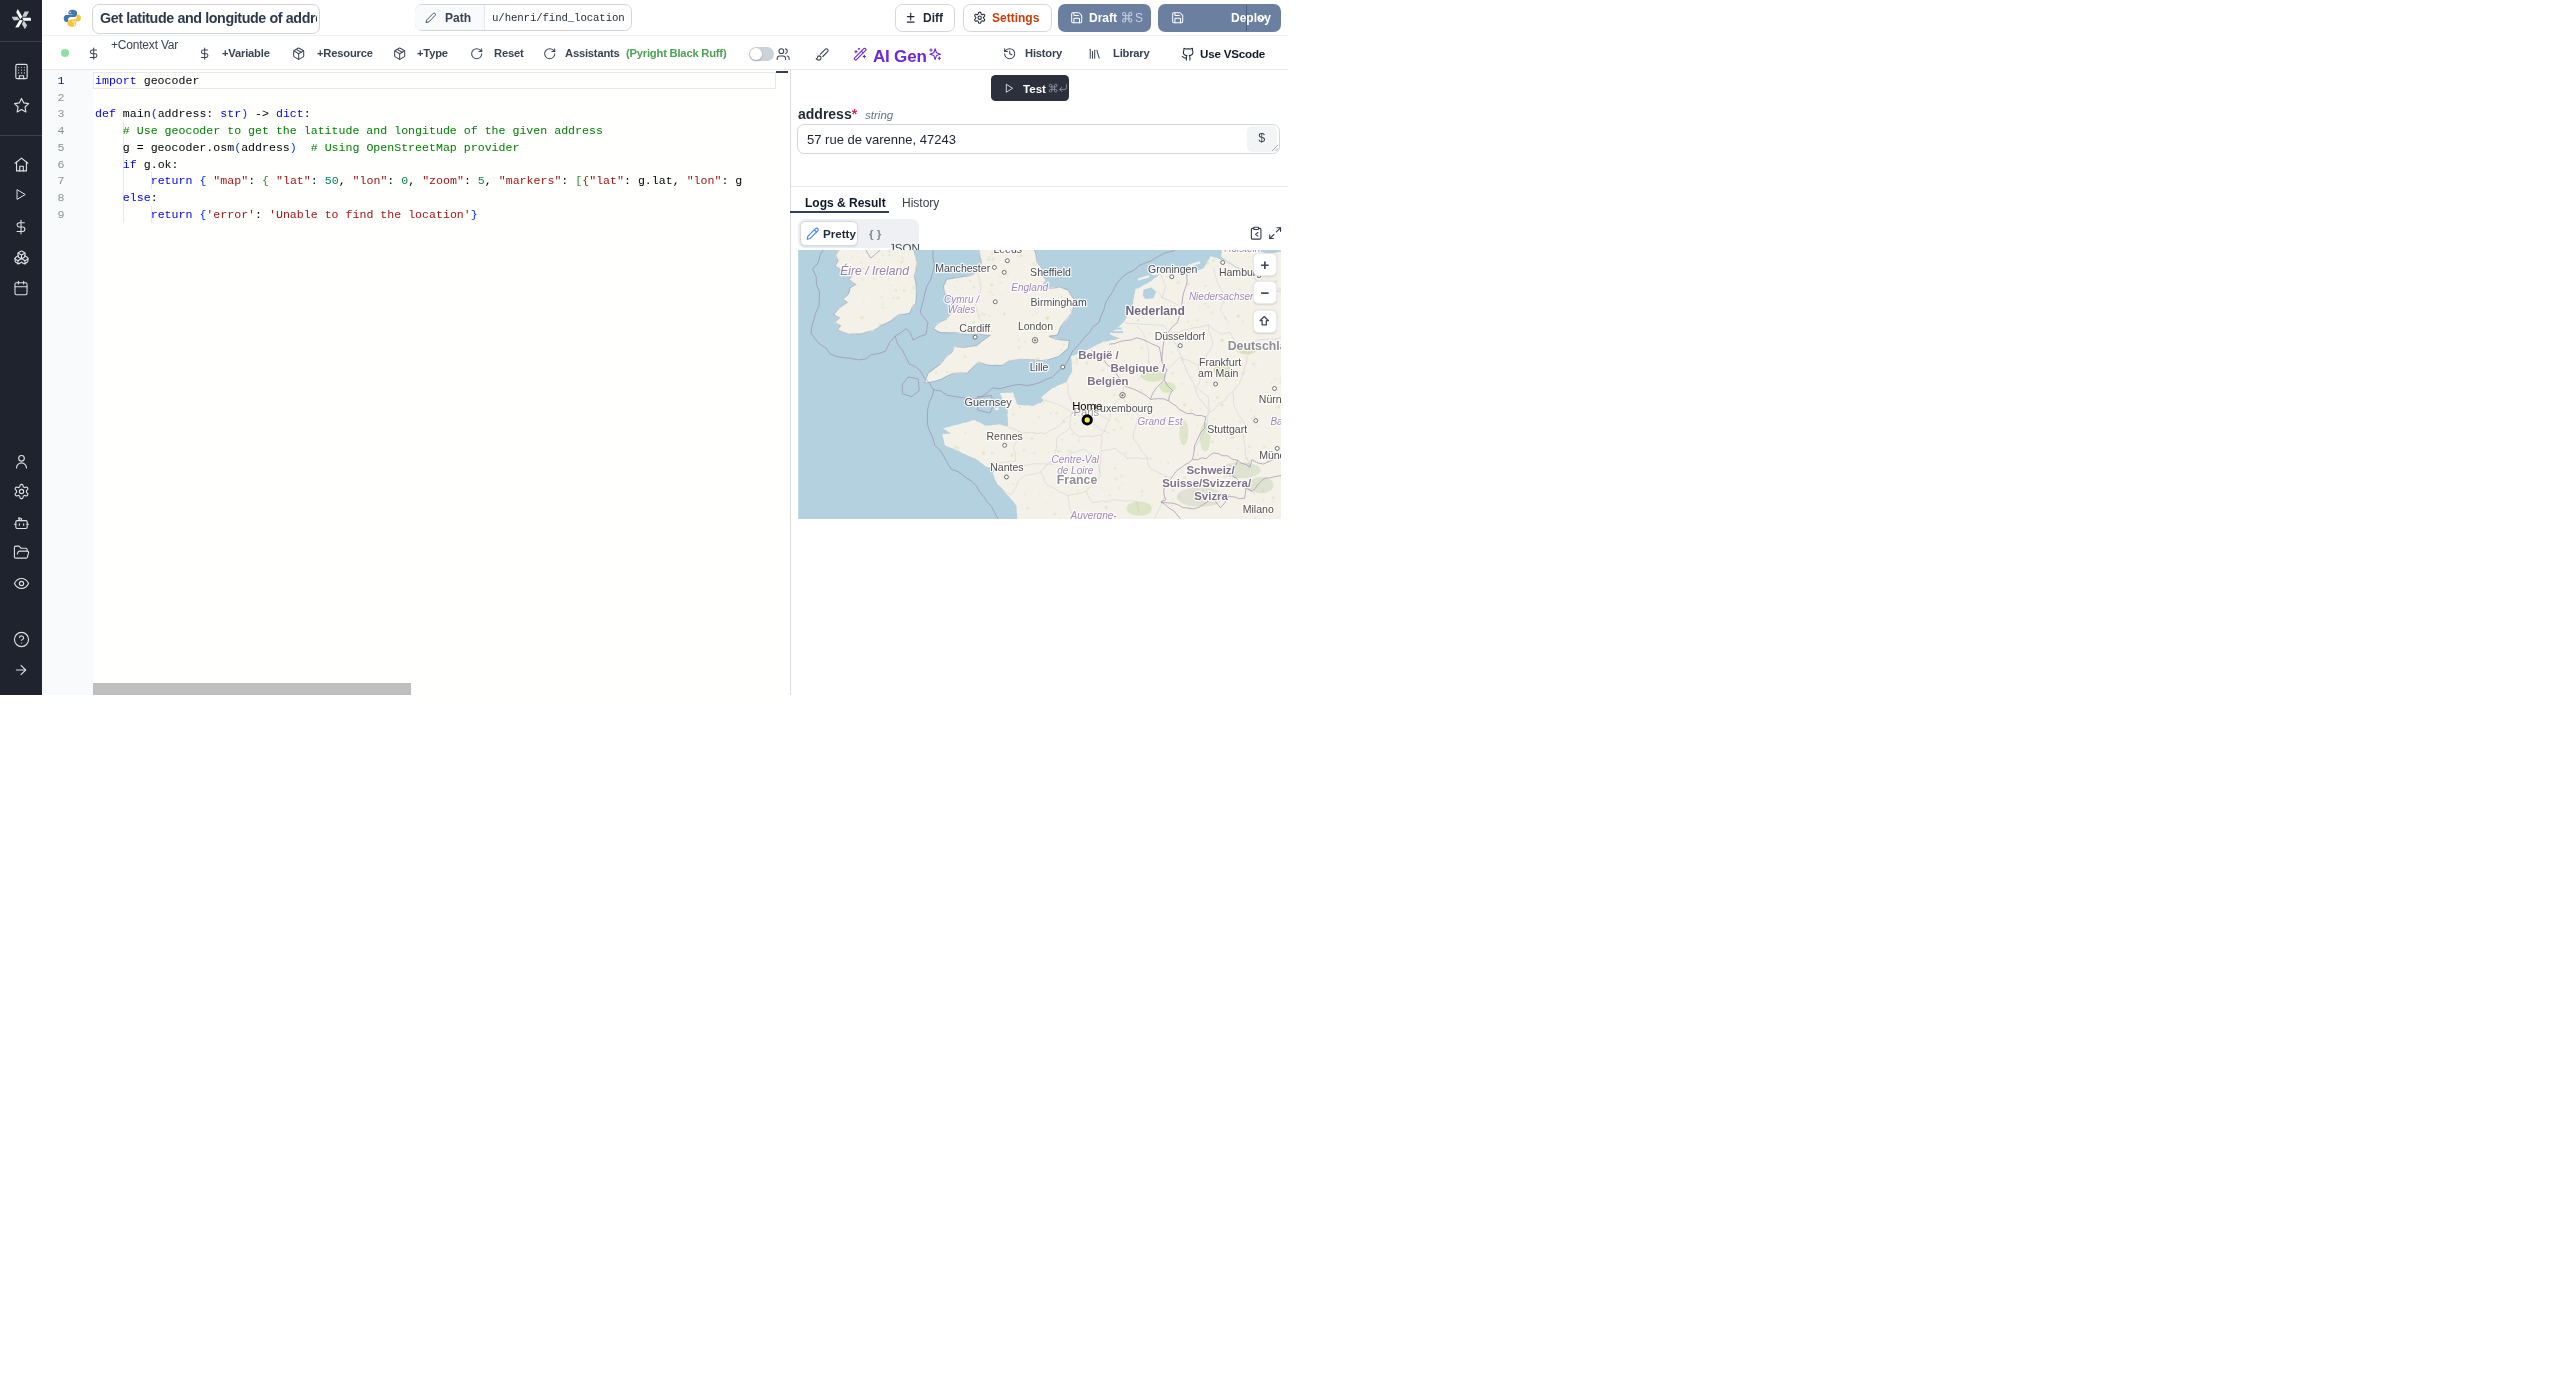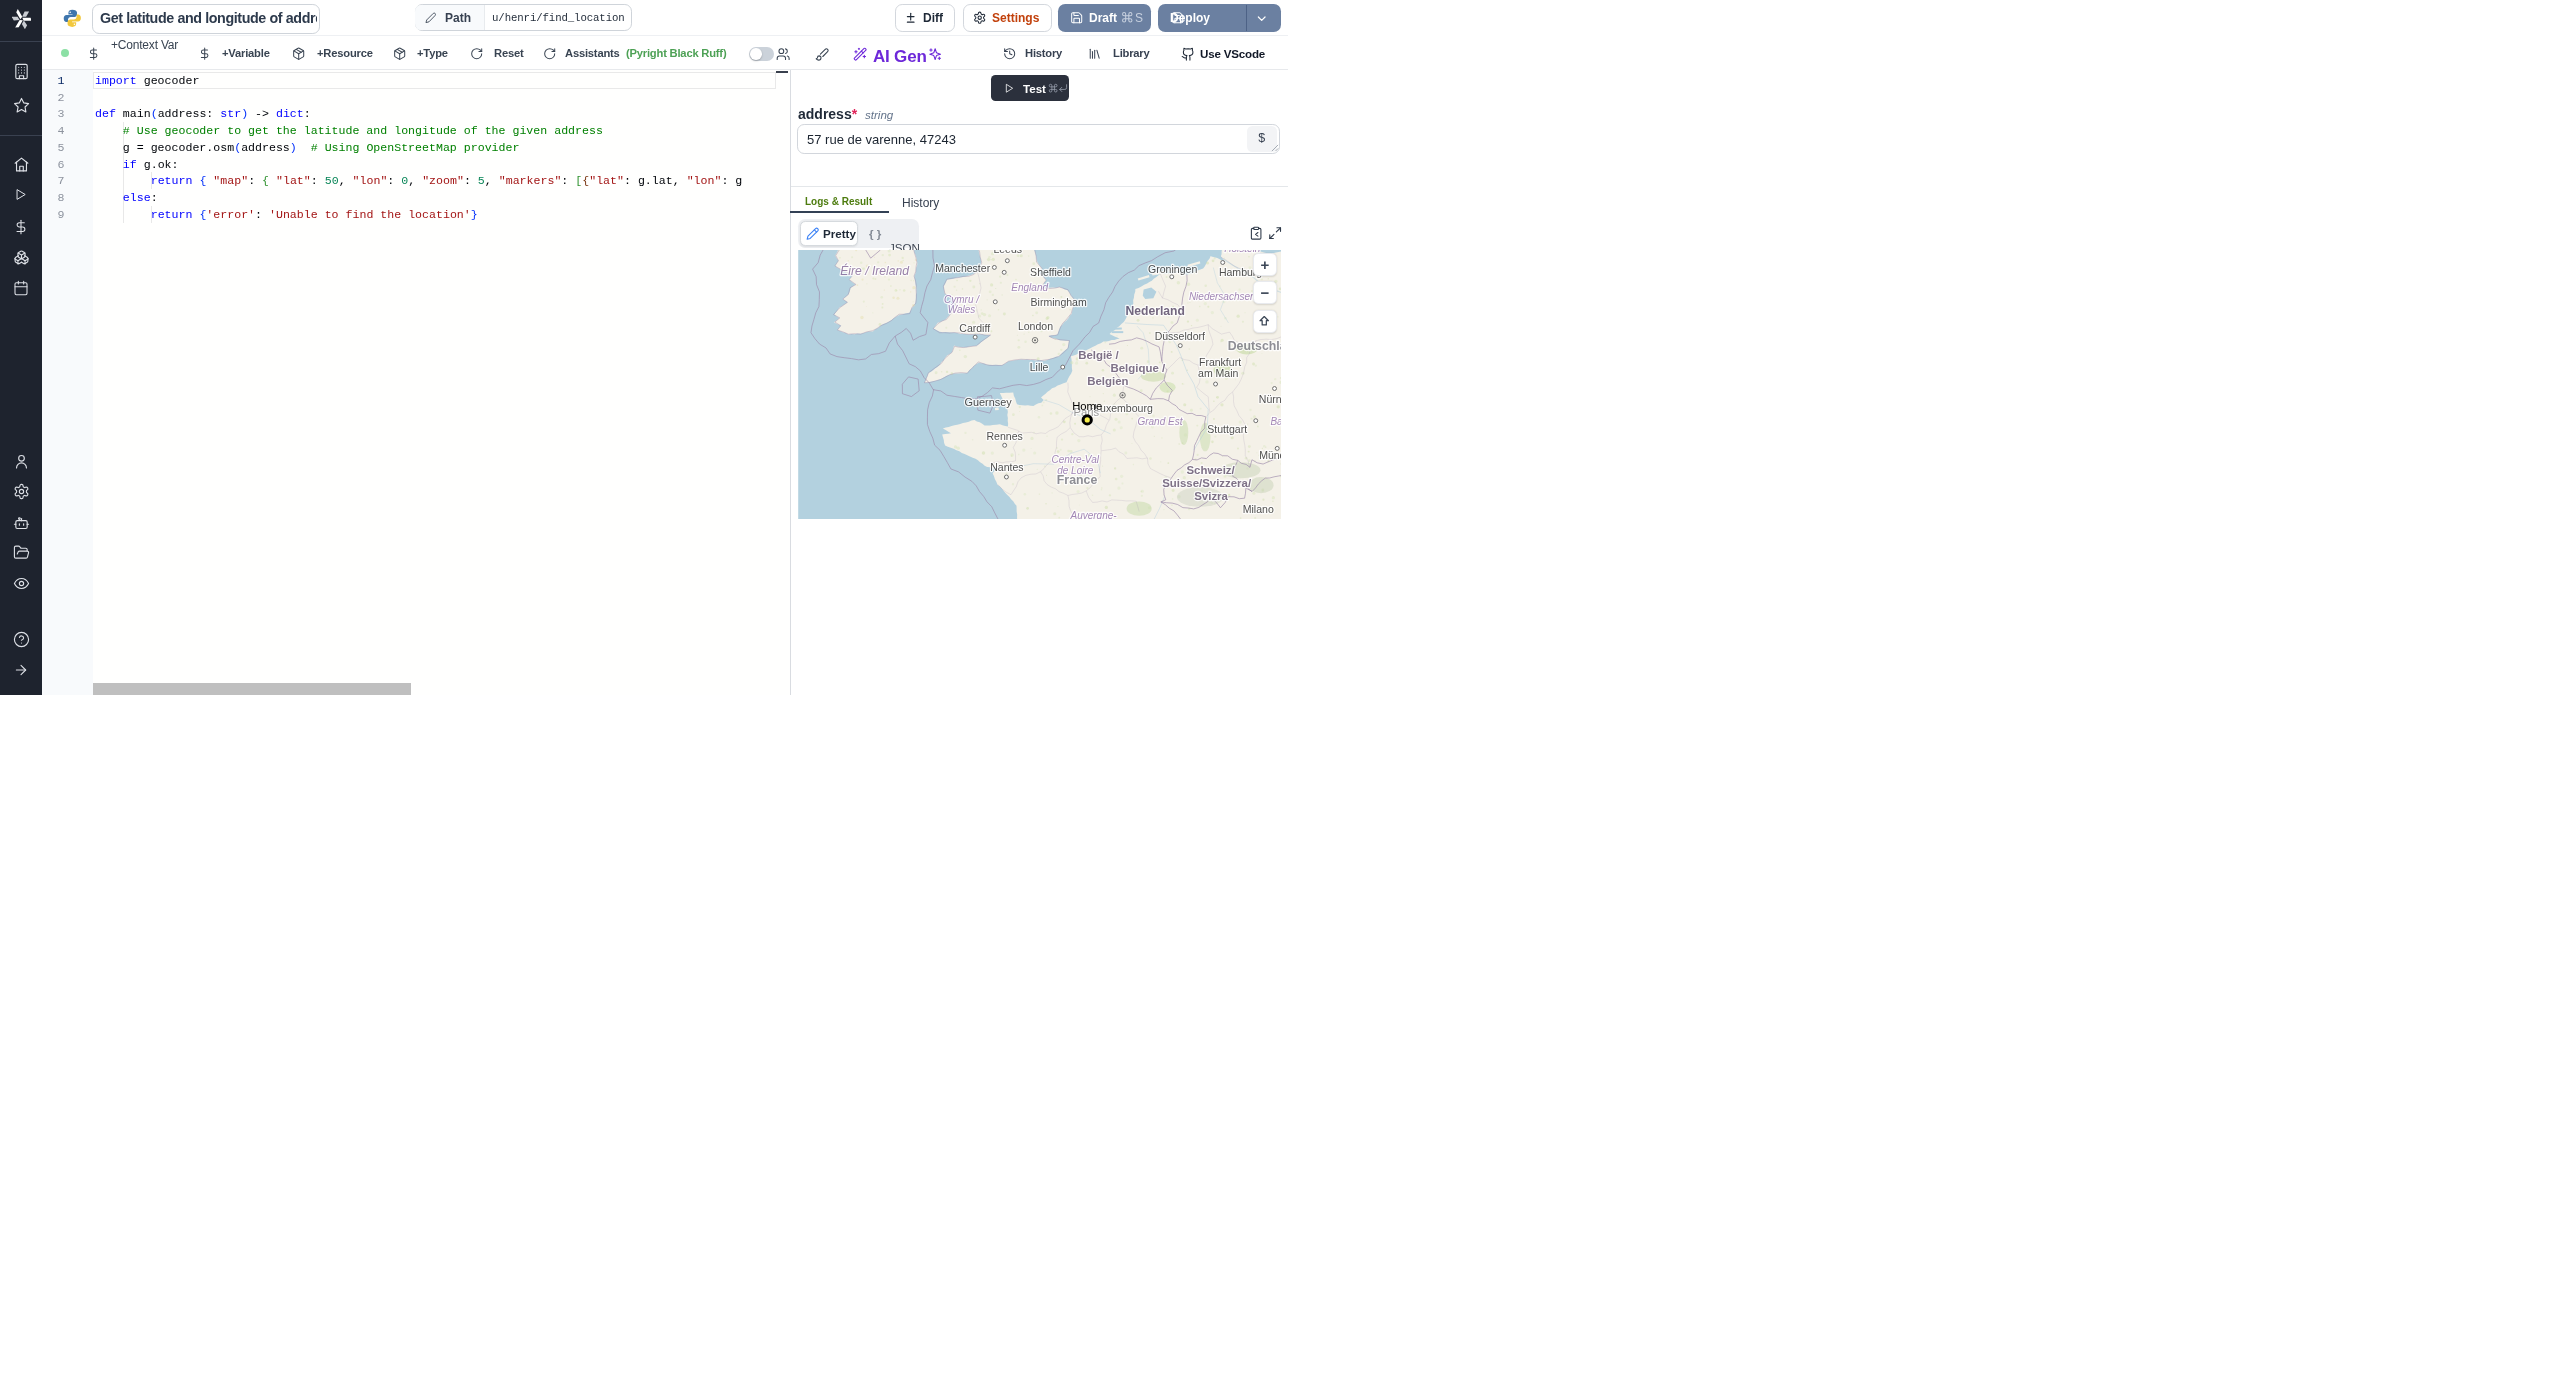--- a/index.html
+++ b/index.html
@@ -119,21 +119,21 @@
 <svg class="ab" style="left:1121px;top:11.2px" width="12.5" height="12.5" viewBox="0 0 24 24" fill="none" stroke="#c7d0df" stroke-width="2">
     <path d="M15 6v12a3 3 0 1 0 3-3H6a3 3 0 1 0 3 3V6a3 3 0 1 0-3 3h12a3 3 0 1 0-3-3"></path>
   </svg>
 <div class="ab" style="left:1135px;top:10.7px;font-size:12px;font-weight:500;color:#c7d0df">S</div>
 <div class="ab btn blue" style="left:1158px;top:4px;width:123px;height:28px"></div>
 <svg class="ab" style="left:1171px;top:11.2px" width="13.4" height="13.4" viewBox="0 0 24 24" fill="none" stroke="#fff" stroke-width="1.8" stroke-linecap="round" stroke-linejoin="round">
     <path d="M15.2 3a2 2 0 0 1 1.4.6l3.8 3.8a2 2 0 0 1 .6 1.4V19a2 2 0 0 1-2 2H5a2 2 0 0 1-2-2V5a2 2 0 0 1 2-2z"></path>
     <path d="M17 21v-7a1 1 0 0 0-1-1H8a1 1 0 0 0-1 1v7"></path>
     <path d="M7 3v4a1 1 0 0 0 1 1h7"></path>
   </svg>
-<div class="ab" style="left:1170px;top:10.7px;font-size:12px;font-weight:700;color:#fff">Deploy</div>
+<div class="ab" style="left:1231px;top:10.7px;font-size:12px;font-weight:700;color:#fff">Deploy</div>
 <div class="ab" style="left:1246px;top:4.9px;width:0.9px;height:26px;background:#4d6286"></div>
 <svg class="ab" style="left:1255px;top:11.6px" width="13.4" height="13.4" viewBox="0 0 24 24" fill="none" stroke="#fff" stroke-width="2.2" stroke-linecap="round" stroke-linejoin="round">
     <path d="m6 9 6 6 6-6"></path>
   </svg>
 <div class="ab" style="left:42px;top:36px;width:1246px;height:34px;background:#fff;border-bottom:0.9px solid #e7e9ec"></div>
 <div class="ab" style="left:61px;top:49px;width:8px;height:8px;border-radius:50%;background:#8ce0a5"></div>
 <svg class="ab" style="left:87px;top:47px" width="13.4" height="13.4" viewBox="0 0 24 24" fill="none" stroke="#394452" stroke-width="1.8" stroke-linecap="round" stroke-linejoin="round">
     <path d="M12 2v20"></path>
     <path d="M17 5.5H9.5a3.3 3.3 0 0 0 0 6.6h5a3.3 3.3 0 0 1 0 6.6H6"></path>
   </svg>
@@ -253,21 +253,21 @@
     <path d="M20 4v7a4 4 0 0 1-4 4H4"></path>
   </svg>
 <div class="ab" style="left:798px;top:106px;font-size:14px;font-weight:700;color:#1f2937">address<span style="color:#e0245a">*</span>&nbsp;&nbsp;<span style="font-size:11.6px;font-weight:400;font-style:italic;color:#64748b">string</span></div>
 <div class="ab" style="left:797px;top:124px;width:483px;height:29.5px;border:0.9px solid #d2d6dc;border-radius:7.2px;background:#fff"></div>
 <div class="ab" style="left:807px;top:132px;font-size:13px;color:#1b2430">57 rue de varenne, 47243</div>
 <div class="ab" style="left:1247px;top:126px;width:29.5px;height:25.5px;background:#f3f4f6;border-radius:5.4px;text-align:center;line-height:25.5px;font-size:12.5px;color:#374151">$</div>
 <svg class="ab" style="left:1271px;top:144px" width="8" height="8" viewBox="0 0 9 9">
 <path d="M8 1 1 8M8 5 5 8" stroke="#9aa1ab" stroke-width="1"></path>
   </svg>
 <div class="ab" style="left:791px;top:186px;width:497px;height:0.9px;background:#e4e7ea"></div>
-<div class="ab" style="left:805px;top:196px;font-size:10px;font-weight:600;color:#4d7c0f">Logs &amp; Result</div>
+<div class="ab" style="left:805px;top:196px;font-size:12px;font-weight:600;color:#0f172a">Logs &amp; Result</div>
 <div class="ab" style="left:902px;top:196px;font-size:12px;color:#374151">History</div>
 <div class="ab" style="left:790px;top:211px;width:99px;height:2px;background:#334155"></div>
 <div class="ab" style="left:798px;top:219px;width:121px;height:29px;background:#eef0f3;border-radius:7.2px"></div>
 <div class="ab" style="left:800px;top:221px;width:58px;height:25px;background:#fff;border:0.9px solid #d6dade;border-radius:5.4px;box-shadow:0 0.9px 1.8px rgba(0,0,0,.08)"></div>
 <svg class="ab" style="left:806px;top:227px" width="13.4" height="13.4" viewBox="0 0 24 24" fill="none" stroke="#3b82f6" stroke-width="2" stroke-linecap="round" stroke-linejoin="round">
     <path d="M21.17 6.83a2.85 2.85 0 0 0-4-4L3.5 16.5 2 22l5.5-1.5Z"></path>
     <path d="m15 5 4 4"></path>
   </svg>
 <div class="ab" style="left:823px;top:227px;font-size:11.6px;font-weight:600;color:#1f2937">Pretty</div>
 <div class="ab" style="left:869px;top:227px;font-size:11.6px;font-weight:600;color:#848b96">{&nbsp;}</div>

